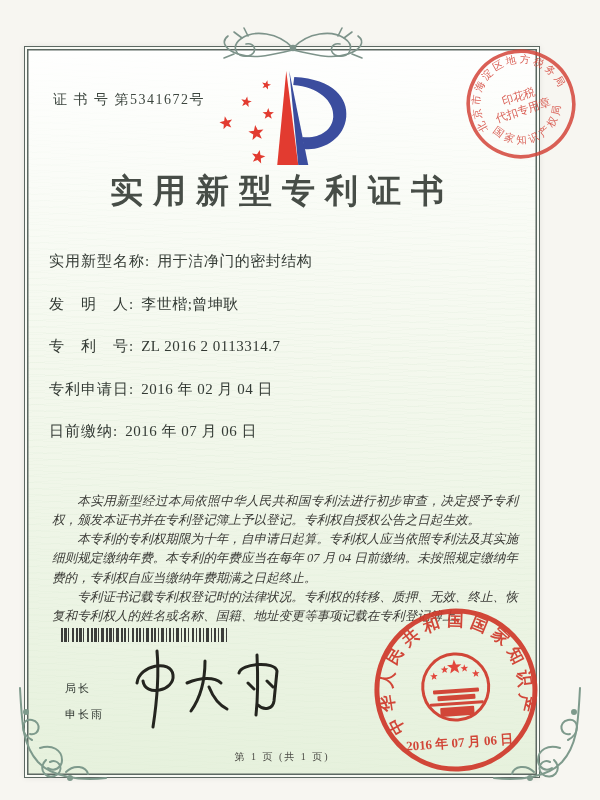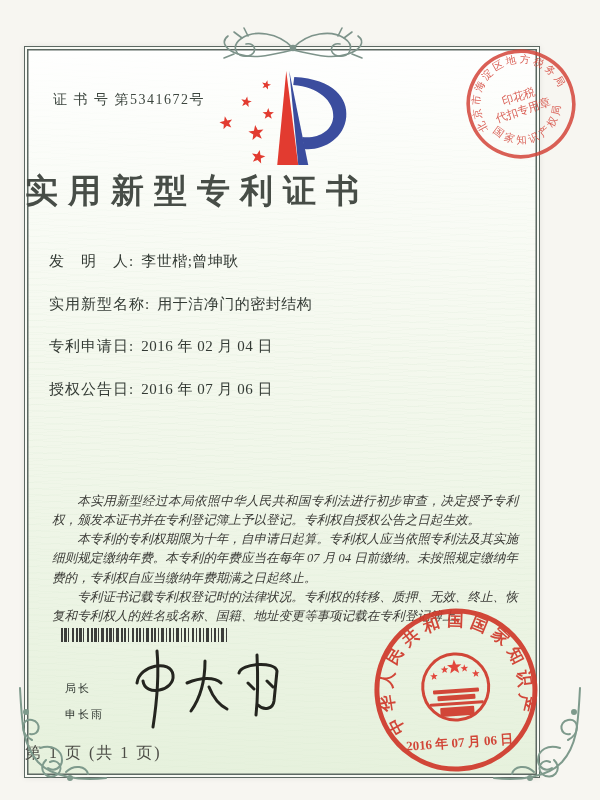--- a/index.html
+++ b/index.html
@@ -15,41 +15,41 @@
     border:1.5px solid #5c6862;
     box-shadow: inset 0 0 0 2px #f8faf4, inset 0 0 0 3.5px #5c6862, 0 0 6px rgba(0,0,0,.08);
     background:
       linear-gradient(180deg, rgba(255,255,255,.96) 0%, rgba(245,249,239,.55) 42%, rgba(228,240,218,.85) 100%),
       repeating-linear-gradient(3deg,  rgba(160,200,160,.13) 0 1px, transparent 1px 6px),
       repeating-linear-gradient(-4deg, rgba(160,200,160,.10) 0 1px, transparent 1px 7px),
       #f3f7ec;
   }
   .cert-no { position:absolute; top:44px; left:28px; font-size:14px; letter-spacing:1.5px; color:#3d463f; }
   .logo { position:absolute; top:22px; left:50%; transform:translateX(-46%); }
-  .title { position:absolute; top:122px; width:100%; text-align:left;
+  .title { position:absolute; top:122px; width:100%; text-align:center;
            font-size:33px; font-weight:700; letter-spacing:10px; color:#474d47; }
   .fields { position:absolute; top:203px; left:24px; right:18px; }
   .field { margin-bottom:19.5px; font-size:15px; line-height:23px; color:#333a34; white-space:pre; }
   .field .lab { letter-spacing:1px; }
   .field .val { margin-left:7px; letter-spacing:.5px; }
   .paragraphs { position:absolute; top:445px; left:27px; right:21px;
                 font-size:12.6px; line-height:1.52; color:#3a3a36; text-align:justify;font-style:italic; }
   .paragraphs p { text-indent:2em; margin:0; }
   .barcode { position:absolute; left:36px; top:581px; width:166px; height:14px; opacity:.85;
     background:repeating-linear-gradient(90deg,
       #1d1d1d 0 1.5px, transparent 1.5px 3px,
       #1d1d1d 3px 5.5px, transparent 5.5px 7px,
       #1d1d1d 7px 8px,  transparent 8px 10.5px,
       #1d1d1d 10.5px 13px, transparent 13px 15px); }
   .signer { position:absolute; left:40px; top:628px; font-size:11px; line-height:26px;
             color:#2e352f; letter-spacing:2px; }
   .signature { position:absolute; left:92px; top:596px; }
   .main-seal { position:absolute; left:336px; top:558px; transform:rotate(-4deg); opacity:.93; }
-  .footer { position:absolute; bottom:13px; width:100%; text-align:left;
-            font-size:16px; letter-spacing:2px; color:#4c4c46; }
+  .footer { position:absolute; bottom:13px; width:100%; text-align:center;
+            font-size:10px; letter-spacing:2px; color:#4c4c46; }
   .tax-seal { position:absolute; left:459px; top:42px; transform:rotate(-18deg); opacity:.85; }
   .dragon { position:absolute; left:190px; top:24px; }
   .flourish { position:absolute; }
   .flourish.left  { left:12px;  top:684px; }
   .flourish.right { left:488px; top:684px; transform:scaleX(-1); }
   svg text { font-family:"Liberation Serif","DejaVu Serif",serif; }
 </style>
 </head>
 <body>
 
@@ -74,24 +74,25 @@
     <g>
       <polygon points="76,2 88,96 67,96" fill="#e23b30"></polygon>
       <polygon points="79,2 98,96 88,96" fill="#3b4d9e"></polygon>
       <path d="M84,8 C124,10 138,30 136,48 C134,70 112,82 94,80 L92,68 C108,70 122,62 123,48 C124,32 108,18 83,16 Z" fill="#3b4d9e"></path>
     </g>
   </svg>
 
   <div class="title">实用新型专利证书</div>
 
   <div class="fields">
+    <div class="field"><span class="lab">实用新型名称:</span><span class="val">用于洁净门的密封结构</span></div>
     <div class="field"><span class="lab">发　明　人:</span><span class="val">李世楷;曾坤耿</span></div>
-    <div class="field"><span class="lab">实用新型名称:</span><span class="val">用于洁净门的密封结构</span></div>
+    <div class="field"><span class="lab">专　利　号:</span><span class="val">ZL 2016 2 0113314.7</span></div>
     <div class="field"><span class="lab">专利申请日:</span><span class="val">2016 年 02 月 04 日</span></div>
-    <div class="field"><span class="lab">授权公告日:</span><span class="val">2016 年 07 月 06 日</span></div>
+    <div class="field"><span class="lab">日前缴纳:</span><span class="val">2016 年 07 月 06 日</span></div>
   </div>
 
   <div class="paragraphs">
     <p>本实用新型经过本局依照中华人民共和国专利法进行初步审查，决定授予专利权，颁发本证书并在专利登记簿上予以登记。专利权自授权公告之日起生效。</p>
     <p>本专利的专利权期限为十年，自申请日起算。专利权人应当依照专利法及其实施细则规定缴纳年费。本专利的年费应当在每年 07 月 04 日前缴纳。未按照规定缴纳年费的，专利权自应当缴纳年费期满之日起终止。</p>
     <p>专利证书记载专利权登记时的法律状况。专利权的转移、质押、无效、终止、恢复和专利权人的姓名或名称、国籍、地址变更等事项记载在专利登记簿上。</p>
   </div>
 
   <div class="barcode"></div>
 

